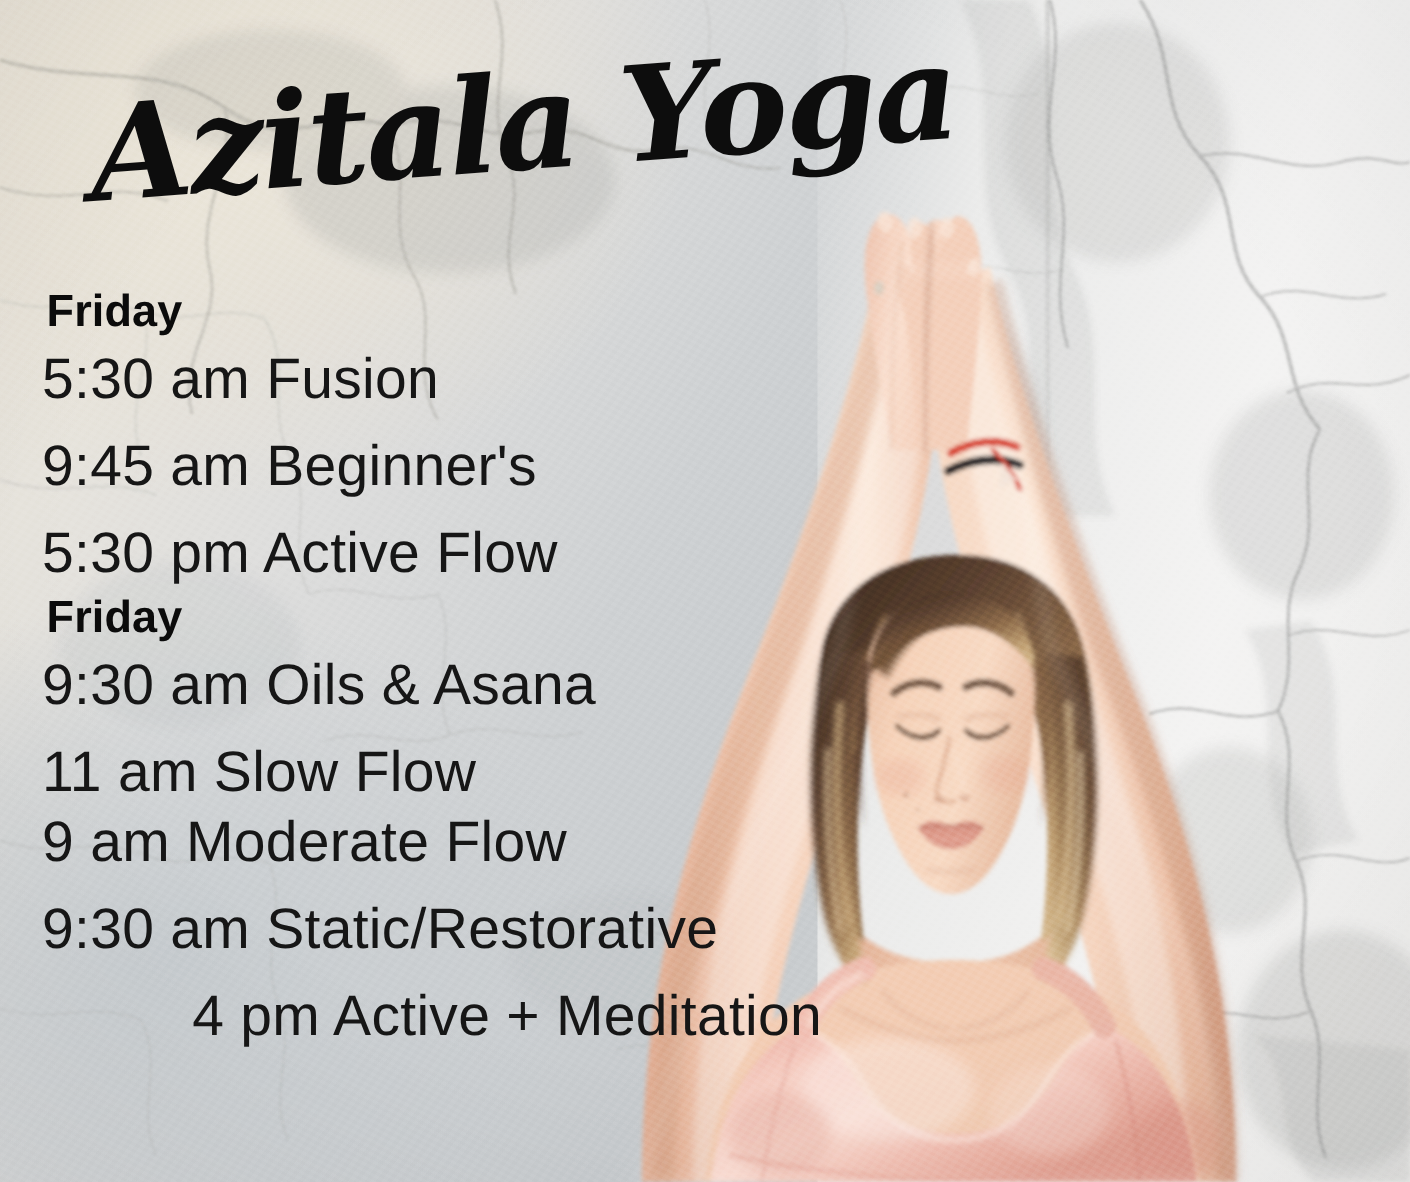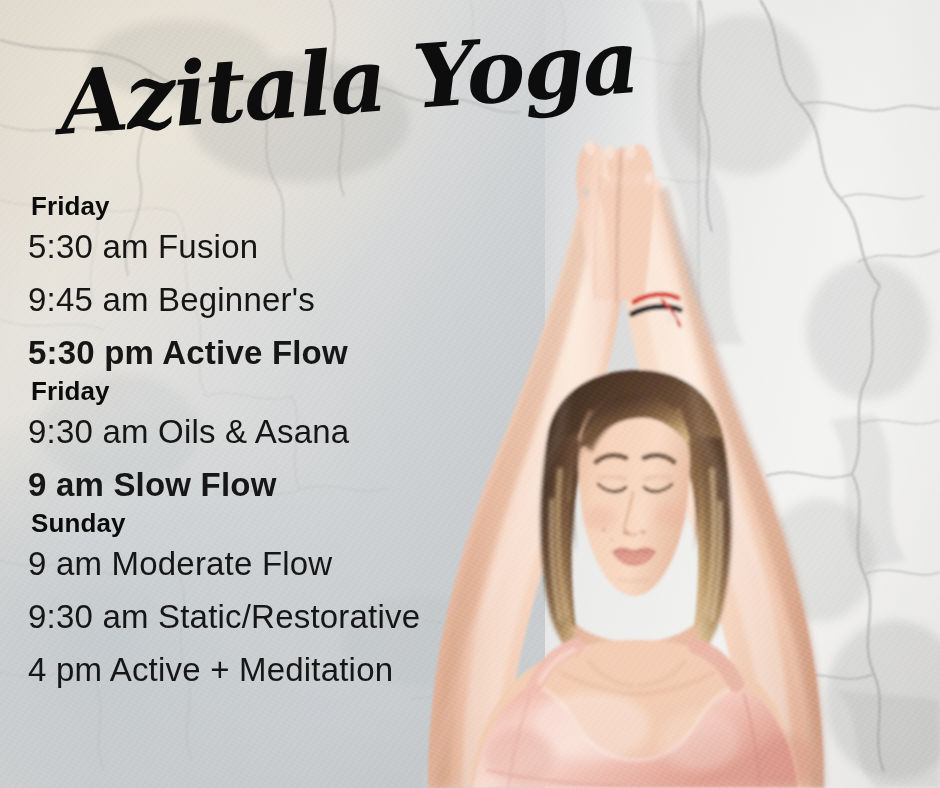--- a/index.html
+++ b/index.html
@@ -116,41 +116,41 @@
   }
 
   .schedule {
     position: absolute;
     left: 28px;
     top: 193px;
     width: 520px;
     color: #151515;
   }
   .day {
-    font-size: 26px;
+    font-size: 30px;
     font-weight: 700;
     line-height: 1;
     letter-spacing: .1px;
     padding-left: 3px;
     margin-top: 2px;
     margin-bottom: 11px;
     color: #0b0b0b;
   }
   .day.first { margin-top: 0; }
   .cls {
-    font-size: 33px;
+    font-size: 38px;
     font-weight: 300;
     line-height: 1;
     letter-spacing: .2px;
     margin-bottom: 20px;
     color: #161616;
     white-space: nowrap;
   }
-  .cls.tight { margin-bottom: 9px; font-weight: bold; }
-  .cls.last { margin-bottom: 16px; }
+  .cls.tight { margin-bottom: 9px; }
+  .cls.last { margin-bottom: 16px; text-align: right; }
 </style>
 </head>
 <body>
 
 <div id="poster">
 
   <div class="bg-base"></div>
   <div class="bg-warm"></div>
   <div class="bg-cool"></div>
   <div class="bg-bright"></div>
@@ -502,21 +502,20 @@
 
   <div class="schedule">
 
     <div class="day first">Friday</div>
     <div class="cls">5:30 am Fusion</div>
     <div class="cls">9:45 am Beginner's</div>
     <div class="cls tight">5:30 pm Active Flow</div>
 
     <div class="day">Friday</div>
     <div class="cls">9:30 am Oils &amp; Asana</div>
-    <div class="cls tight">9 am Slow Flow</div>
-
-    <div class="day">Sunday</div>
+    <div class="cls tight">11 am Slow Flow</div>
+
     <div class="cls">9 am Moderate Flow</div>
     <div class="cls">9:30 am Static/Restorative</div>
     <div class="cls last">4 pm Active + Meditation</div>
   </div>
 
 </div>
 
 </body></html>

